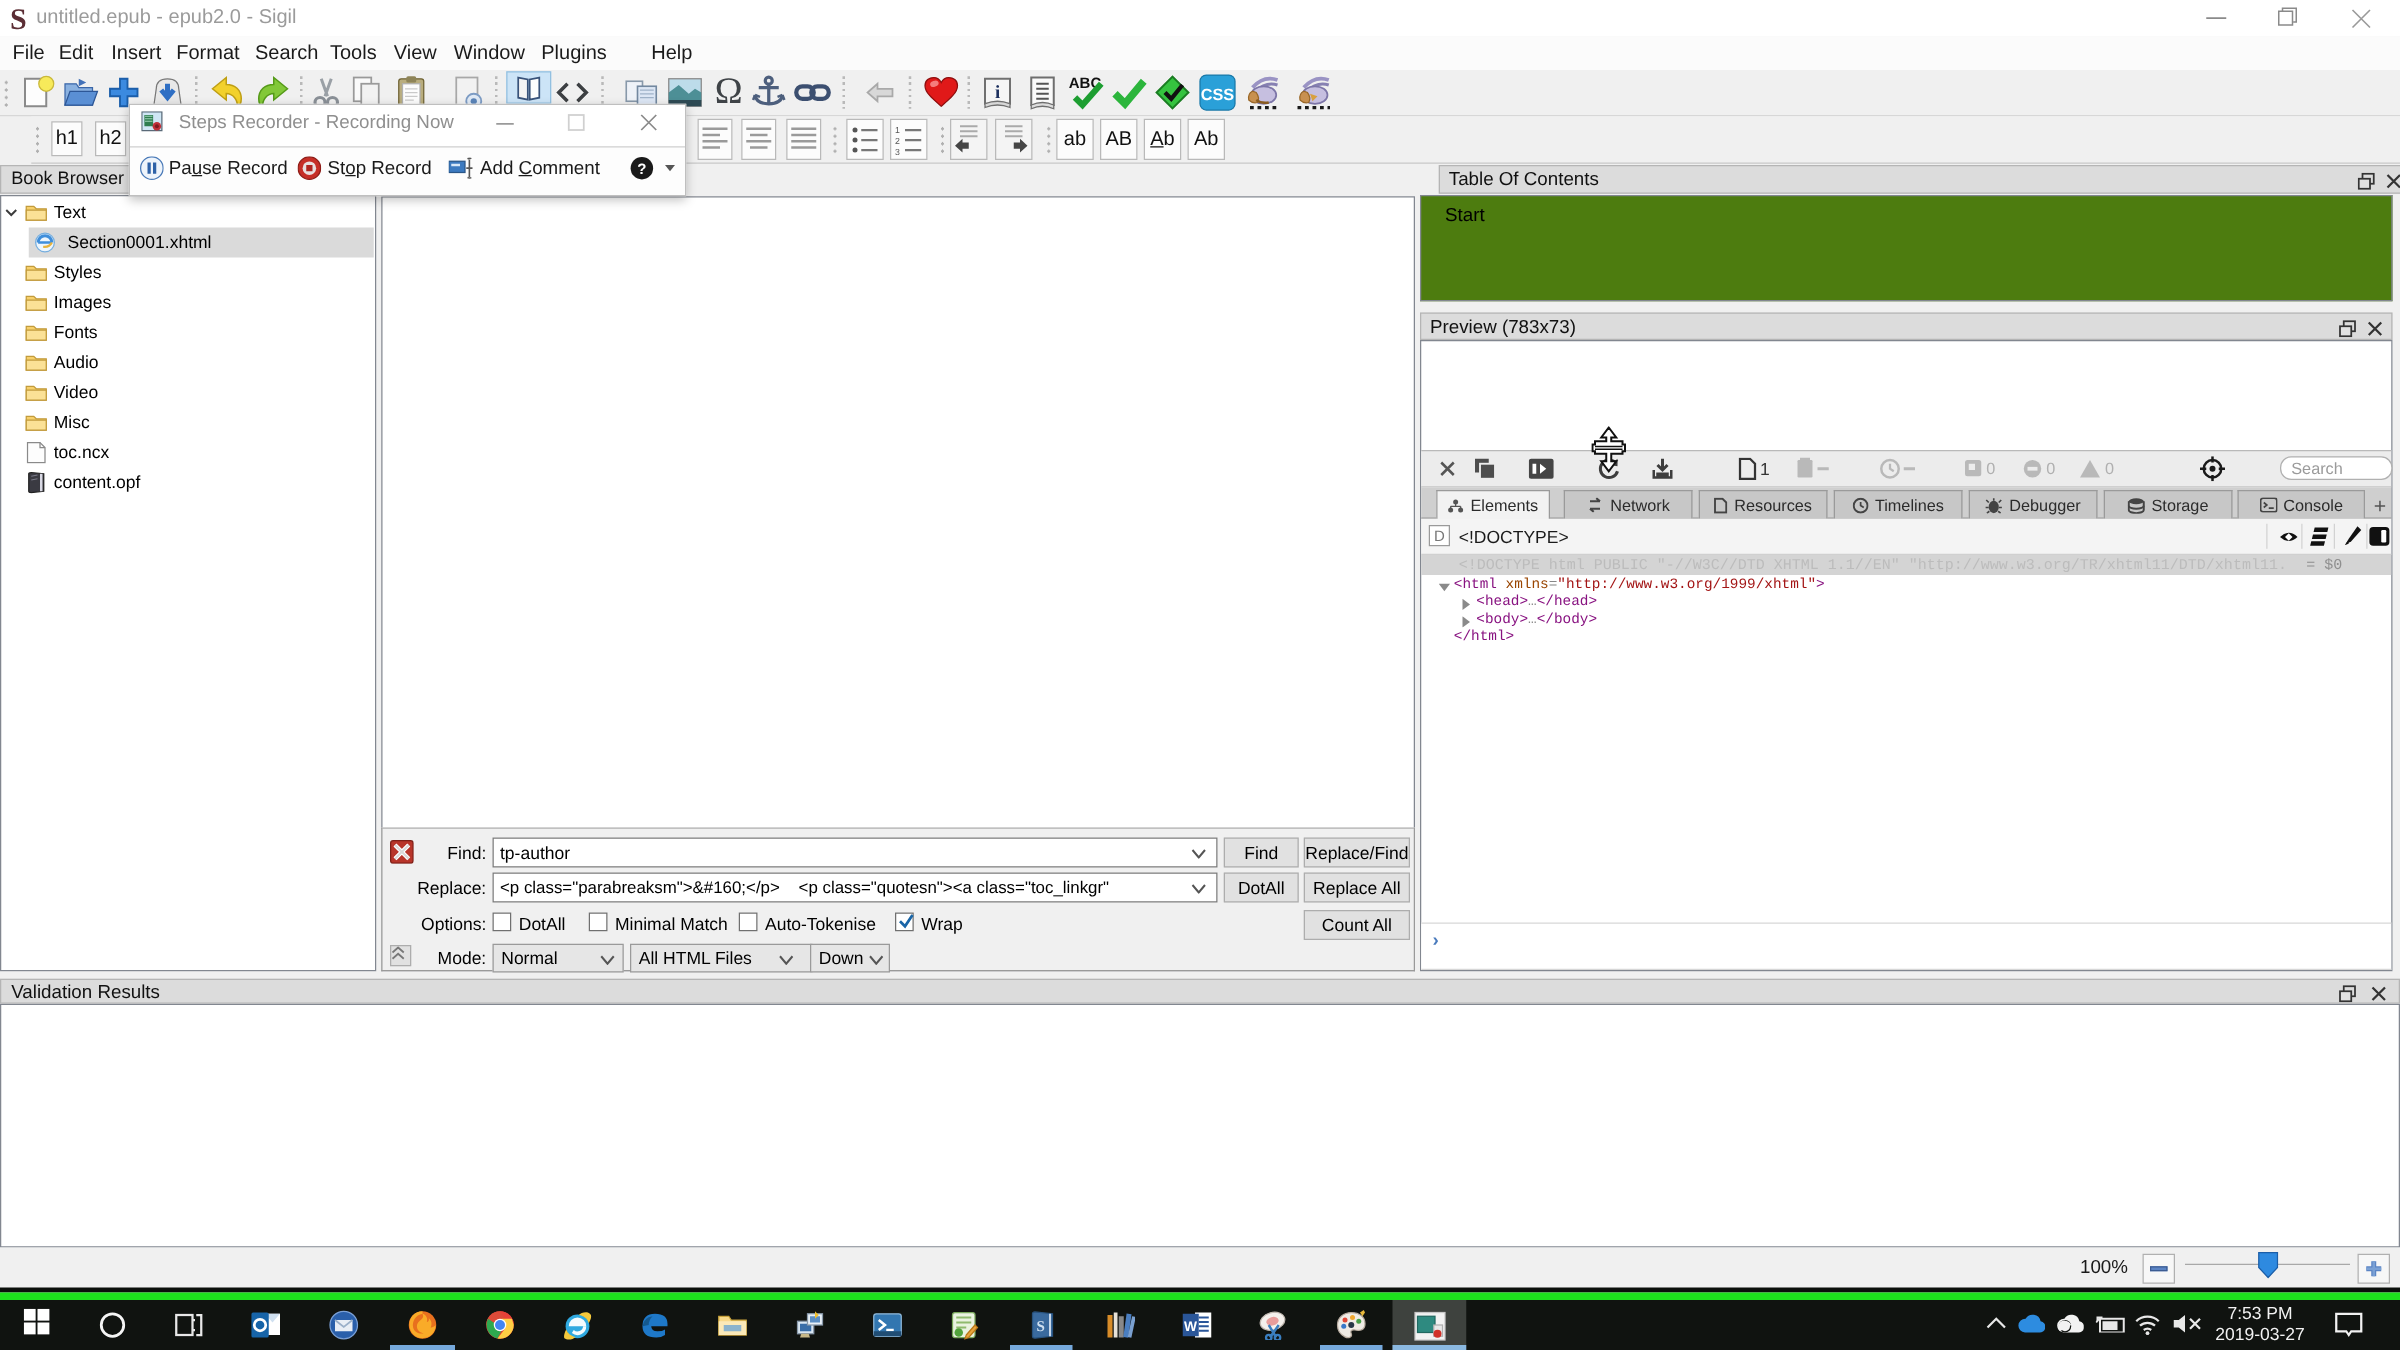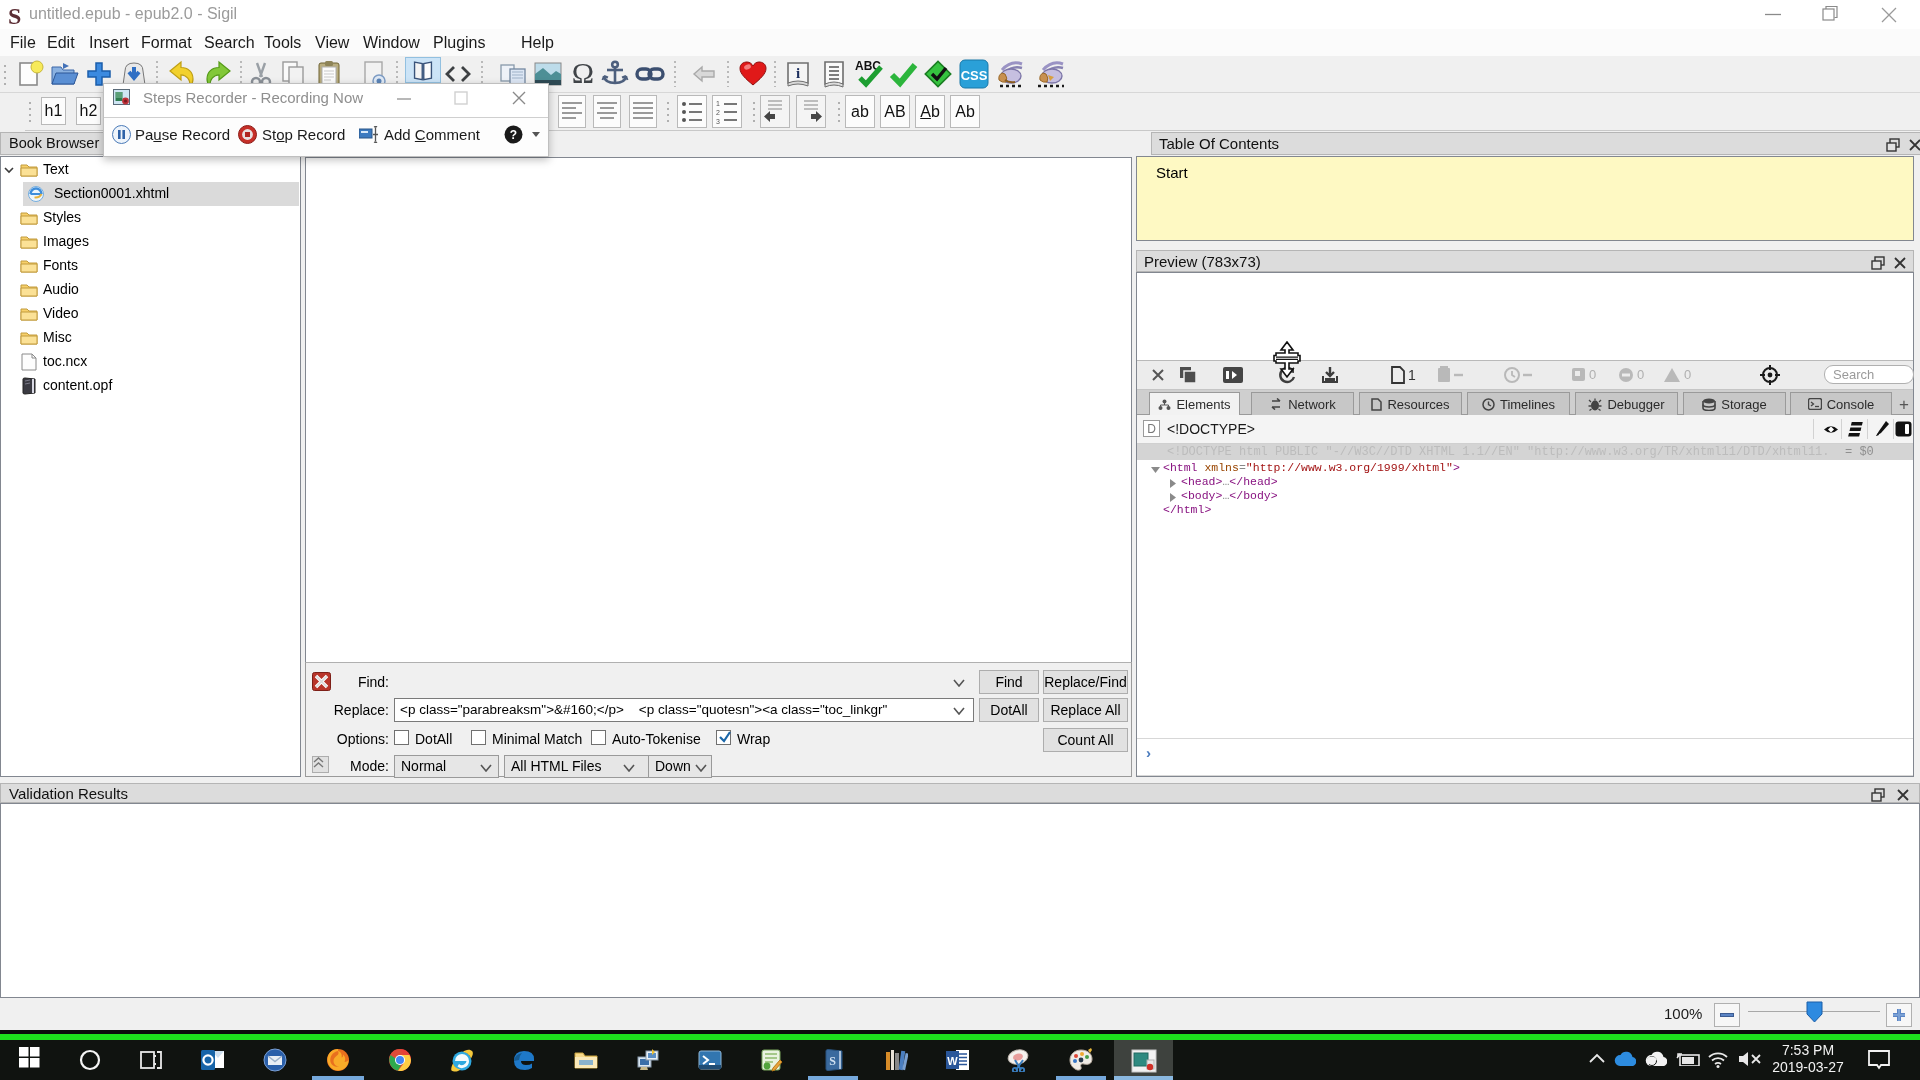--- a/index.html
+++ b/index.html
@@ -392,20 +392,21 @@
 <div class="abs" id="editor"></div>
 <div class="abs" id="findpanel">
  <div style="position:absolute;left:2px;top:0;width:823px;height:113px;">
 
   <svg style="position:absolute;left:4px;top:9px;" width="19" height="19" viewBox="0 0 19 19">
     <rect x="0.5" y="0.5" width="18" height="18" rx="2" fill="#b8352a" stroke="#7d1f17"></rect>
     <path d="M4 4 L15 15 M15 4 L4 15" stroke="#fff" stroke-width="3.4"></path>
     <path d="M4 4 L15 15 M15 4 L4 15" stroke="#d9d9d9" stroke-width="1.6"></path>
   </svg>
   <div class="flabel" style="left:0px;top:11px;width:81px;">Find:</div>
+  <div class="fcombo" style="left:86px;top:7px;width:580px;height:24px;">tp-author</div>
   <svg class="abs" style="left:645px;top:16px;" width="12" height="8">
         <path d="M1 1 L6 7 L11 1" fill="none" stroke="#555" stroke-width="1.6"></path>
       </svg>
   <div class="fbtn" style="left:671px;top:7px;width:60px;height:24px;padding-top:3px;">Find</div>
   <div class="fbtn" style="left:735px;top:7px;width:85px;height:24px;padding-top:3px;">Replace/Find</div>
   <div class="flabel" style="left:0px;top:39px;width:81px;">Replace:</div>
   <div class="fcombo" style="left:86px;top:35px;width:580px;height:24px;font-size:13.5px;">&lt;p class="parabreaksm"&gt;&amp;#160;&lt;/p&gt;&nbsp;&nbsp;&nbsp;&nbsp;&lt;p class="quotesn"&gt;&lt;a class="toc_linkgr"</div>
   <svg class="abs" style="left:645px;top:44px;" width="12" height="8">
         <path d="M1 1 L6 7 L11 1" fill="none" stroke="#555" stroke-width="1.6"></path>
       </svg>
@@ -447,21 +448,21 @@
 
 <div class="abs dockhdr" style="left:1136px;top:132px;width:778px;height:23px;margin-left:15px;">Table Of Contents
   <svg style="position:absolute;right:28px;top:5px;" width="14" height="14" viewBox="0 0 14 14">
       <rect x="4" y="1" width="9" height="8" fill="none" stroke="#333" stroke-width="1.4"></rect>
       <rect x="1" y="5" width="9" height="8" fill="#e1e1e1" stroke="#333" stroke-width="1.4"></rect>
     </svg>
   <svg style="position:absolute;right:6px;top:5px;" width="14" height="14" viewBox="0 0 14 14">
       <path d="M2 2 L12 12 M12 2 L2 12" stroke="#333" stroke-width="1.8"></path>
     </svg>
 </div>
-<div class="abs" style="left:1136px;top:156px;width:778px;height:85px;background:#fef9c3;border:1px solid #828790;">
+<div class="abs" style="left:1136px;top:156px;width:778px;height:85px;background:#4d7c0f;border:1px solid #828790;">
   <div style="position:absolute;left:19px;top:7px;font-size:15px;">Start</div>
 </div>
 <div class="abs dockhdr" style="left:1136px;top:250px;width:778px;height:22px;">Preview (783x73)
   <svg style="position:absolute;right:28px;top:5px;" width="14" height="14" viewBox="0 0 14 14">
       <rect x="4" y="1" width="9" height="8" fill="none" stroke="#333" stroke-width="1.4"></rect>
       <rect x="1" y="5" width="9" height="8" fill="#e1e1e1" stroke="#333" stroke-width="1.4"></rect>
     </svg>
   <svg style="position:absolute;right:6px;top:5px;" width="14" height="14" viewBox="0 0 14 14">
       <path d="M2 2 L12 12 M12 2 L2 12" stroke="#333" stroke-width="1.8"></path>
     </svg>

